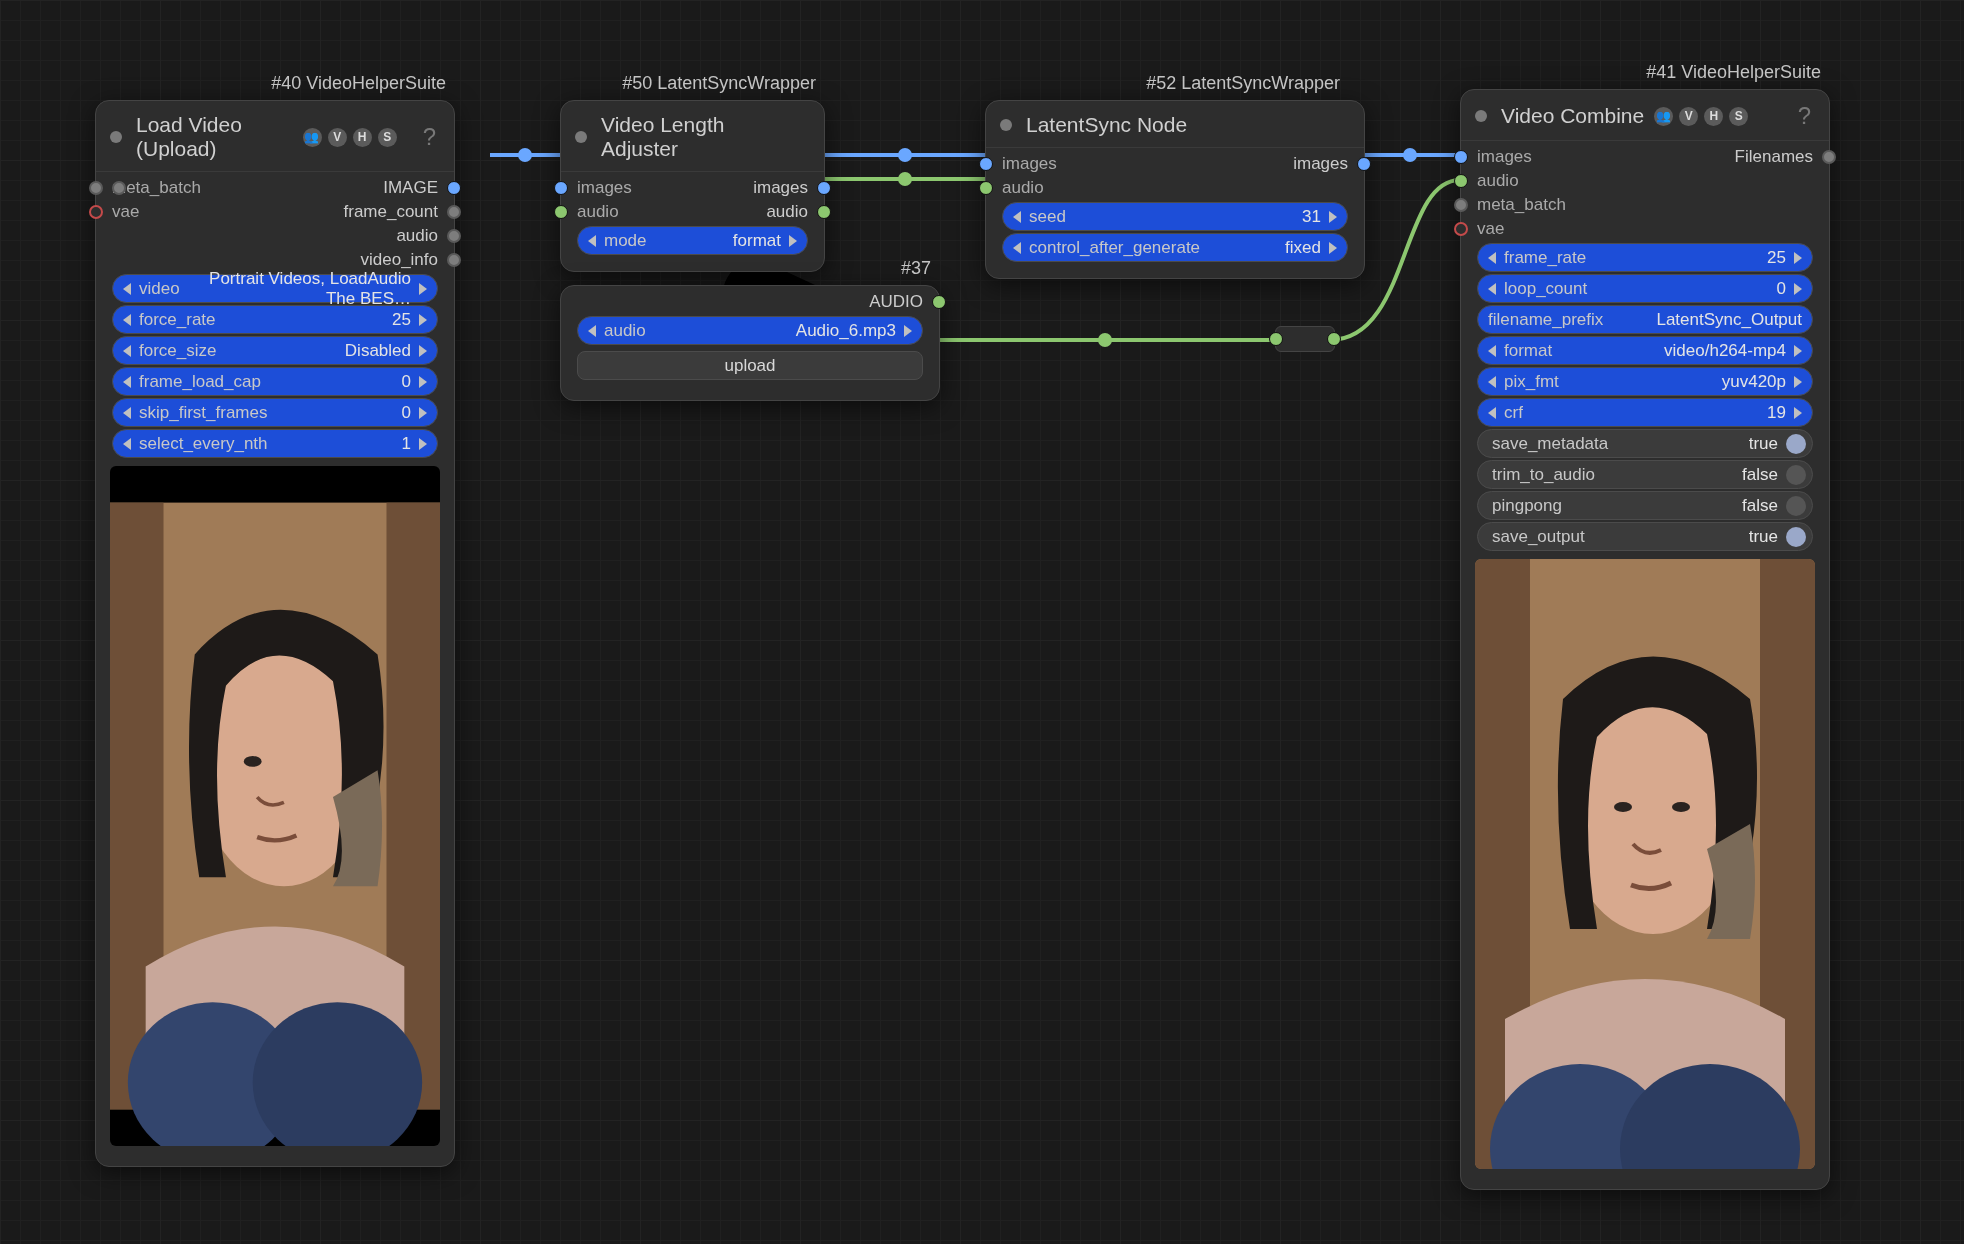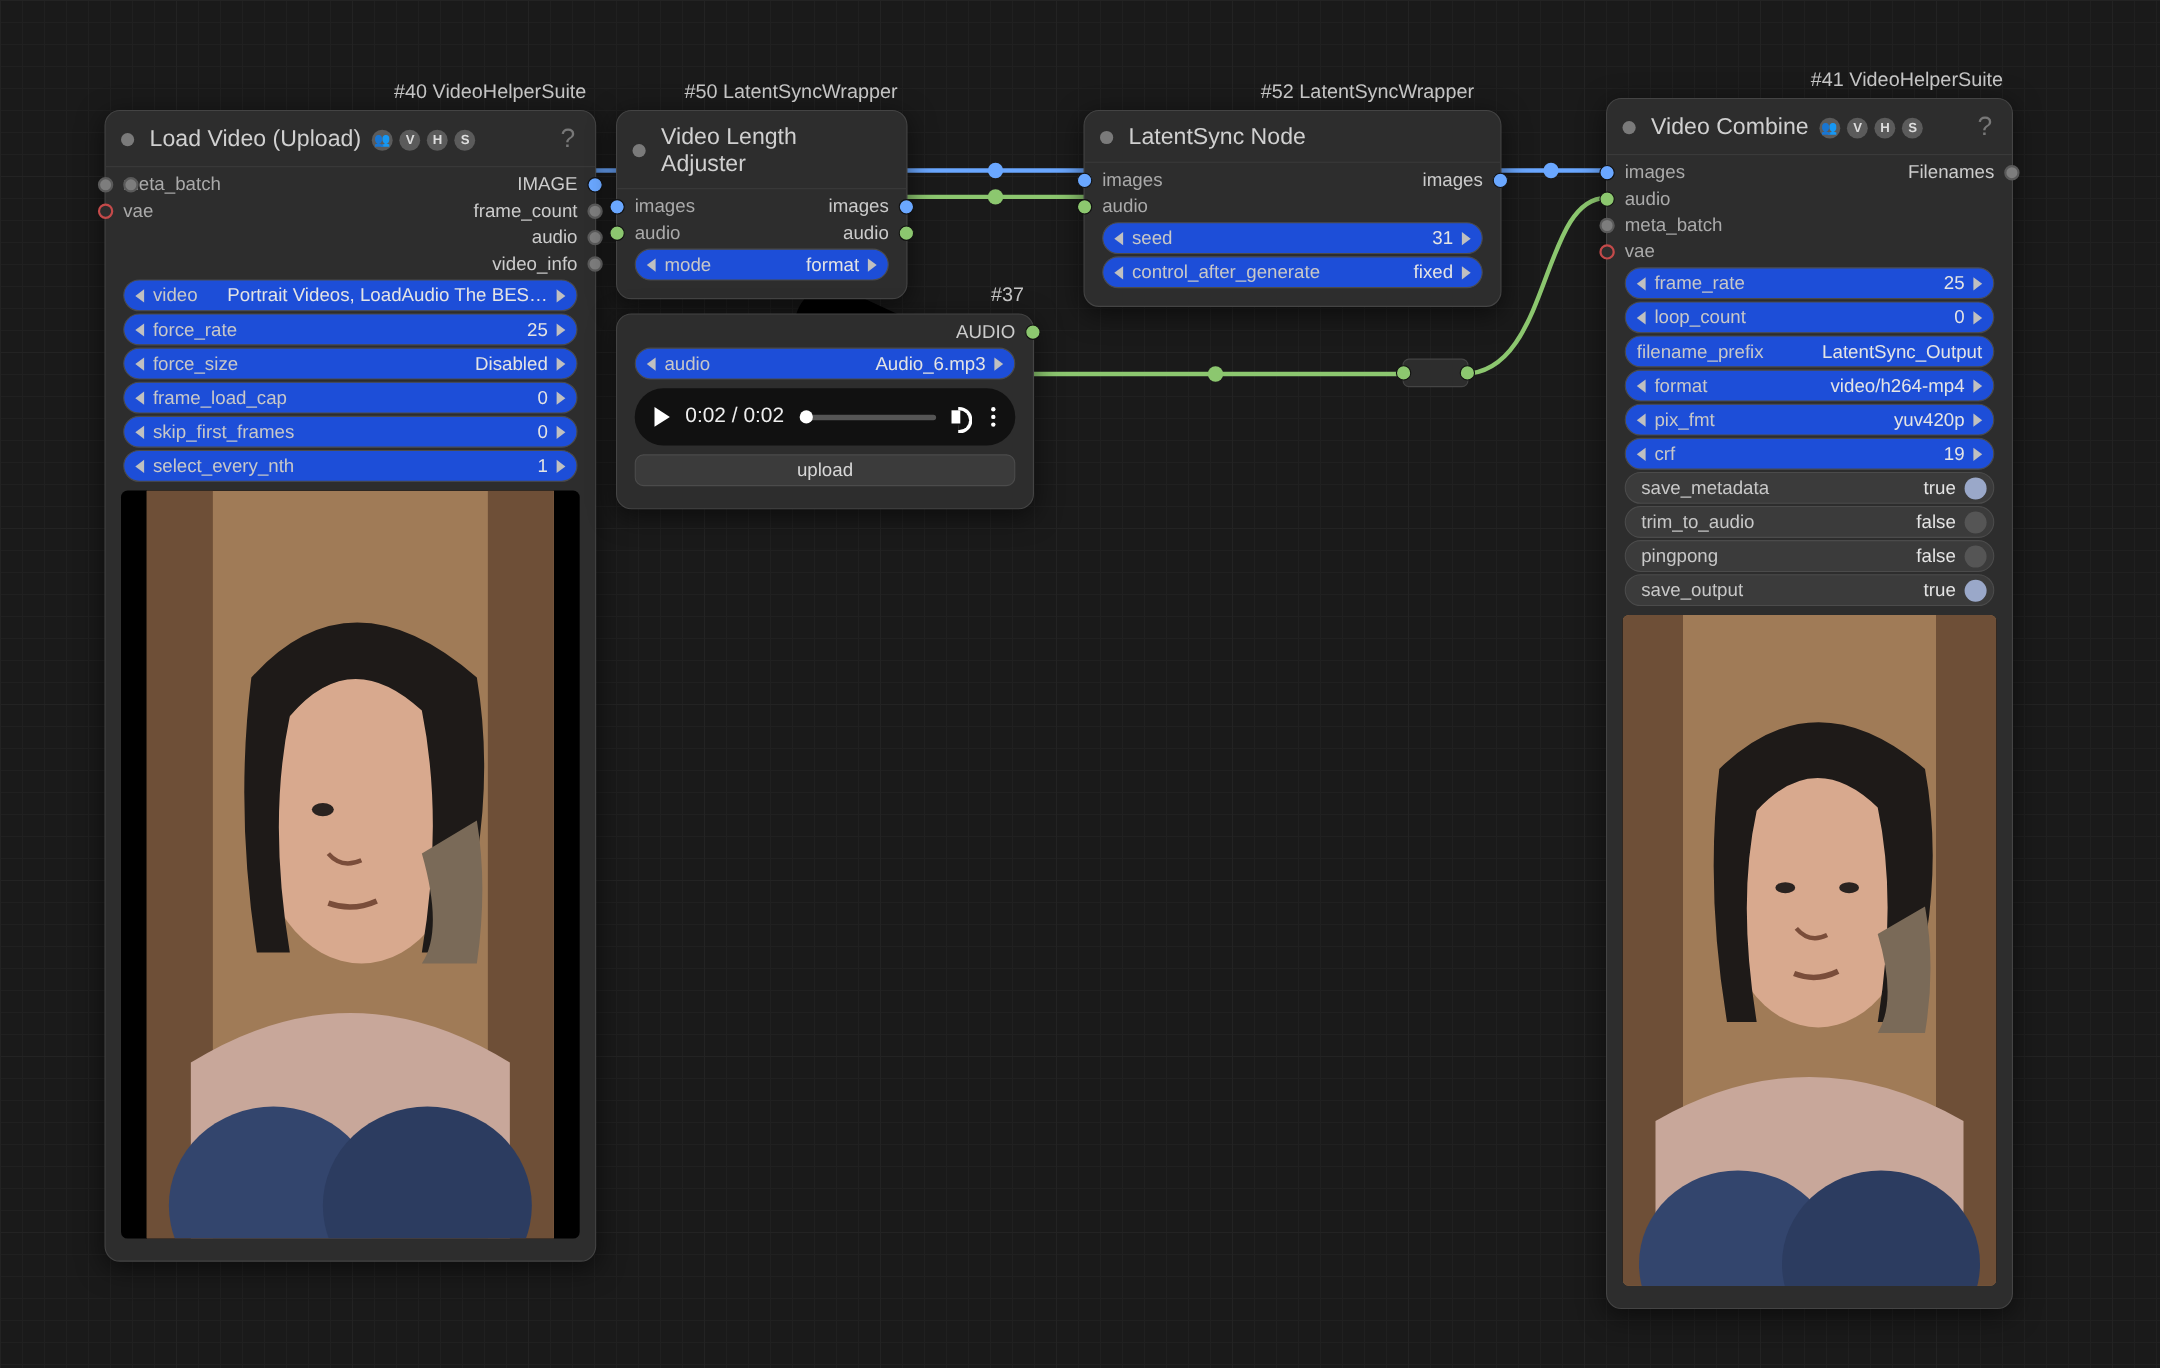--- a/index.html
+++ b/index.html
@@ -194,21 +194,21 @@
   <path d="M934 340 C1020 340 1170 340 1270 340" stroke="#8cc76f" stroke-width="4" fill="none"></path>
   <circle cx="1105" cy="340" r="7" fill="#8cc76f"></circle>
 
   <path d="M1330 340 C1410 340 1400 180 1460 180" stroke="#8cc76f" stroke-width="4" fill="none"></path>
 
   <path d="M824 179 C790 210 780 230 750 255" stroke="#8cc76f" stroke-width="4" fill="none"></path>
   <circle cx="750" cy="255" r="7" fill="#8cc76f"></circle>
   <path d="M750 255 C700 290 700 340 934 340" stroke="transparent"></path>
 </svg>
 
-<div class="node" style="left:95px;top:100px;width:447px;">
+<div class="node" style="left:95px;top:100px;width:360px;">
   <div class="tag" style="right:8px;">#40 VideoHelperSuite</div>
   <div class="node-title">
     <span class="collapse-dot"></span>
     <span>Load Video (Upload)</span>
     <span class="badge-row">
       <span class="badge">👥</span>
       <span class="badge">V</span>
       <span class="badge">H</span>
       <span class="badge">S</span>
     </span>
@@ -328,31 +328,20 @@
       <div></div>
       <div class="port-out"><span class="lbl-r">AUDIO</span><span class="port-dot c-audio"></span></div>
     </div>
     <div class="widget">
         <span class="arrow-l"></span>
         <span class="wlabel">audio</span>
         <span class="wvalue">Audio_6.mp3</span>
         <span class="arrow-r"></span>
       </div>
 
-    <div class="audio-player">
-      <span class="play-tri"></span>
-      <span>0:02 / 0:02</span>
-      <div class="timebar"></div>
-      <span class="speaker"></span>
-      <div class="kebab">
-          <span></span>
-          <span></span>
-          <span></span>
-        </div>
-    </div>
     <div class="upload-btn">
         <span>upload</span>
       </div>
   </div>
 </div>
 
 <div class="node" style="left:985px;top:100px;width:380px;">
   <div class="tag" style="right:24px;">#52 LatentSyncWrapper</div>
   <div class="node-title">
     <span class="collapse-dot"></span>

